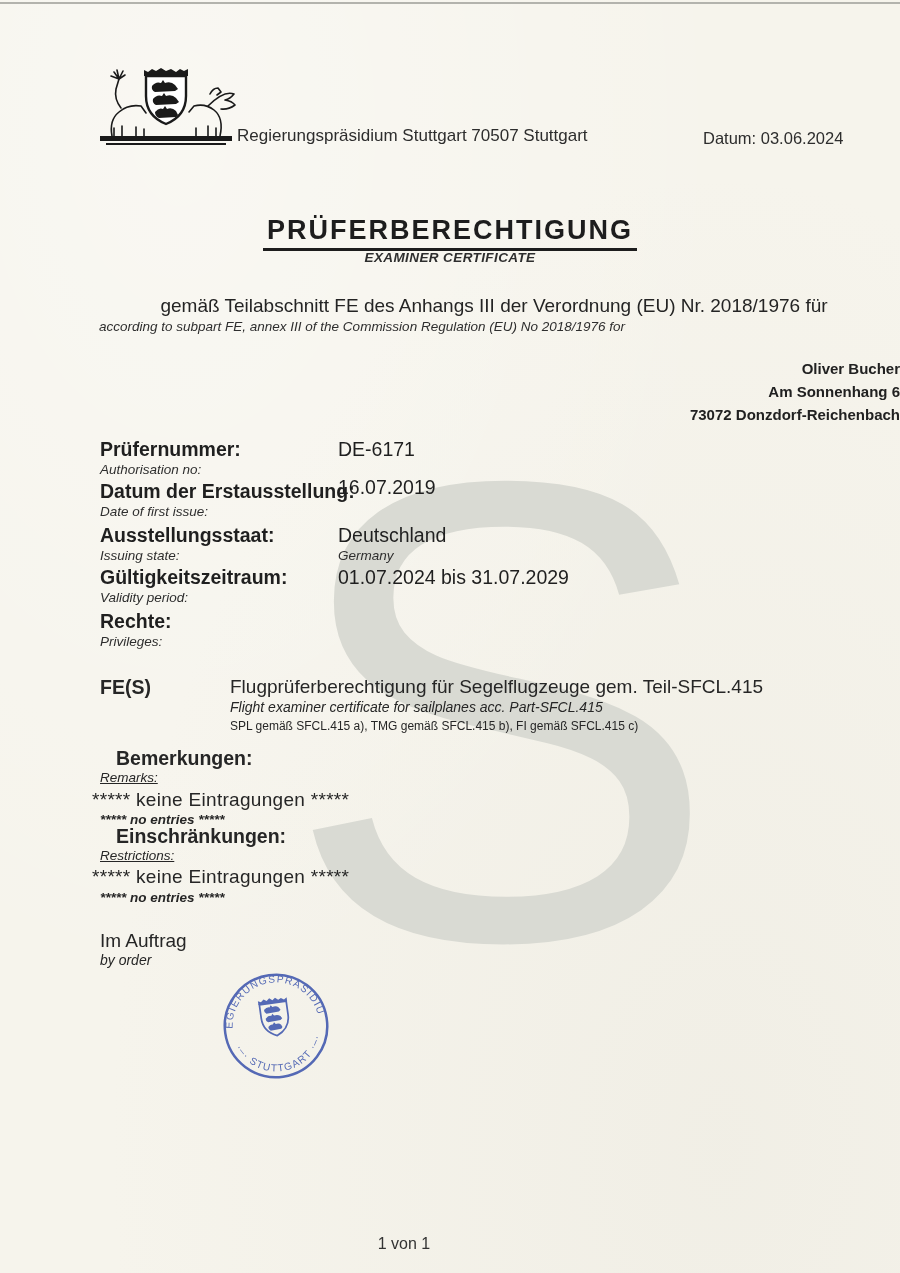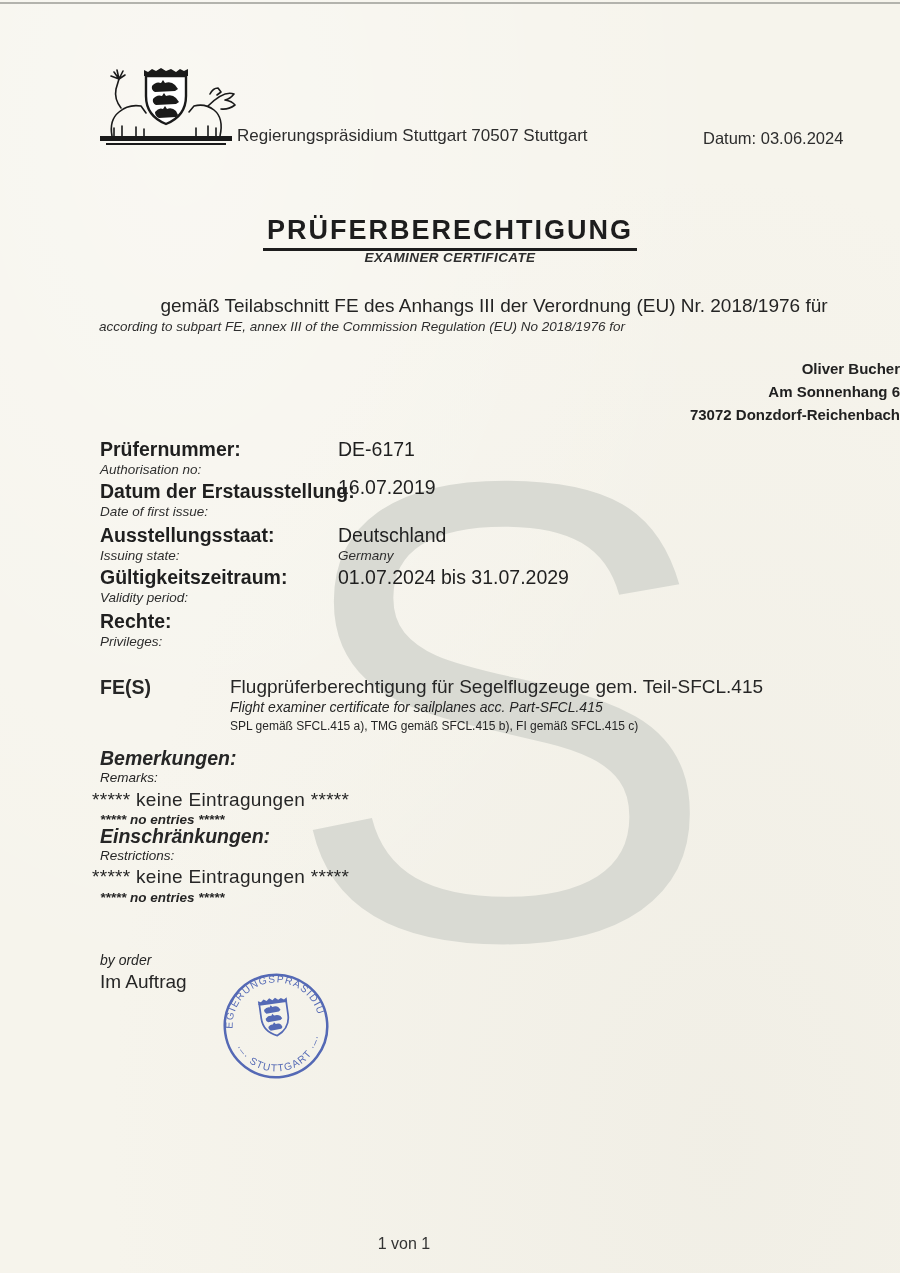--- a/index.html
+++ b/index.html
@@ -45,28 +45,28 @@
   .flabel{position:absolute;left:100px;font-size:19.5px;font-weight:bold;color:#1f1f1f;}
   .fsub{position:absolute;left:100px;font-size:13.5px;font-style:italic;color:#2e2e2e;}
   .fval{position:absolute;left:338px;font-size:19.5px;font-weight:normal;color:#1f1f1f;}
   .fvalsub{position:absolute;left:338px;font-size:13.5px;font-style:italic;color:#2e2e2e;}
   
   .fe-code{position:absolute;left:100px;top:676px;font-size:19.5px;font-weight:bold;}
   .fe-desc{position:absolute;left:230px;top:676px;font-size:19px;}
   .fe-desc-en{position:absolute;left:230px;top:699px;font-size:14px;font-style:italic;}
   .fe-scope{position:absolute;left:230px;top:719px;font-size:12px;}
   
-  .sec-label{position:absolute;left:100px;font-size:19.5px;font-weight:bold;font-style:italic;}
-  .sec-sub{position:absolute;left:100px;font-size:13.5px;font-style:italic;}
+  .sec-label{position:absolute;left:116px;font-size:19.5px;font-weight:bold;}
+  .sec-sub{position:absolute;left:100px;font-size:13.5px;font-style:italic;text-decoration:underline;}
   .sec-entry{position:absolute;left:92px;font-size:19px;letter-spacing:.3px;}
   .sec-entry-en{position:absolute;left:100px;font-size:13.5px;font-style:italic;font-weight:bold;}
   .t747{top:747px}.t770{top:770px}.t789{top:789px}.t812{top:812px}
   .t825{top:825px}.t848{top:848px}.t866{top:866px}.t890{top:890px}
   
-  .sig{position:absolute;left:100px;top:930px;font-size:19px;margin-top:41px;}
+  .sig{position:absolute;left:100px;top:930px;font-size:19px;}
   .sig-en{position:absolute;left:100px;top:952px;font-size:14px;font-style:italic;}
   
   .stamp{position:absolute;left:218px;top:968px;width:116px;height:116px;
     transform:rotate(-8deg);opacity:.88;}
   
   .footer{position:absolute;left:0;top:1235px;width:808px;text-align:center;font-size:16px;color:#333;}
 </style>
 </head>
 <body>
 

